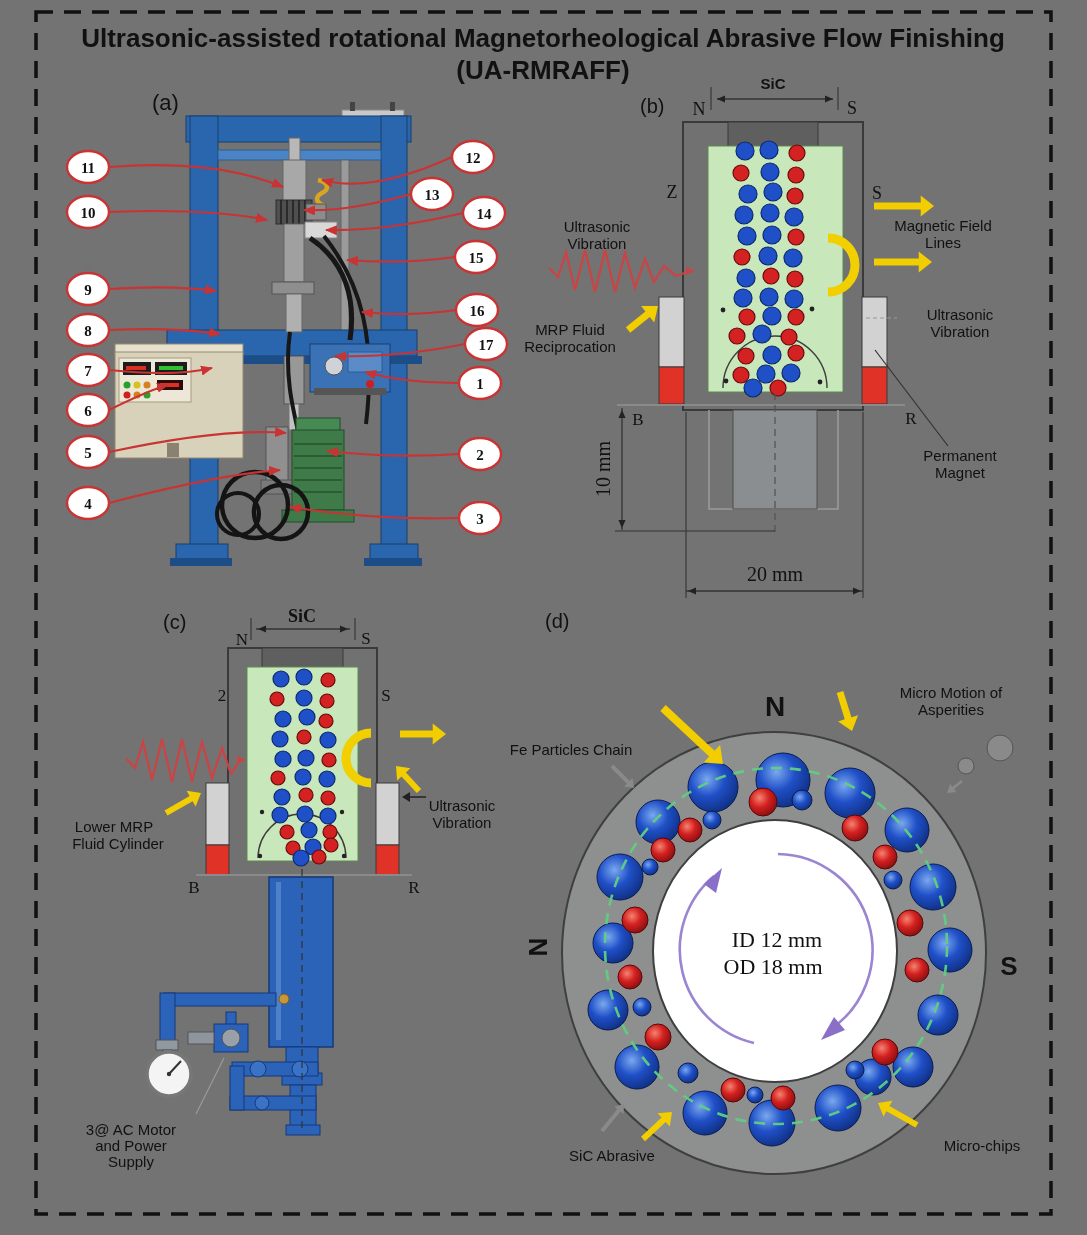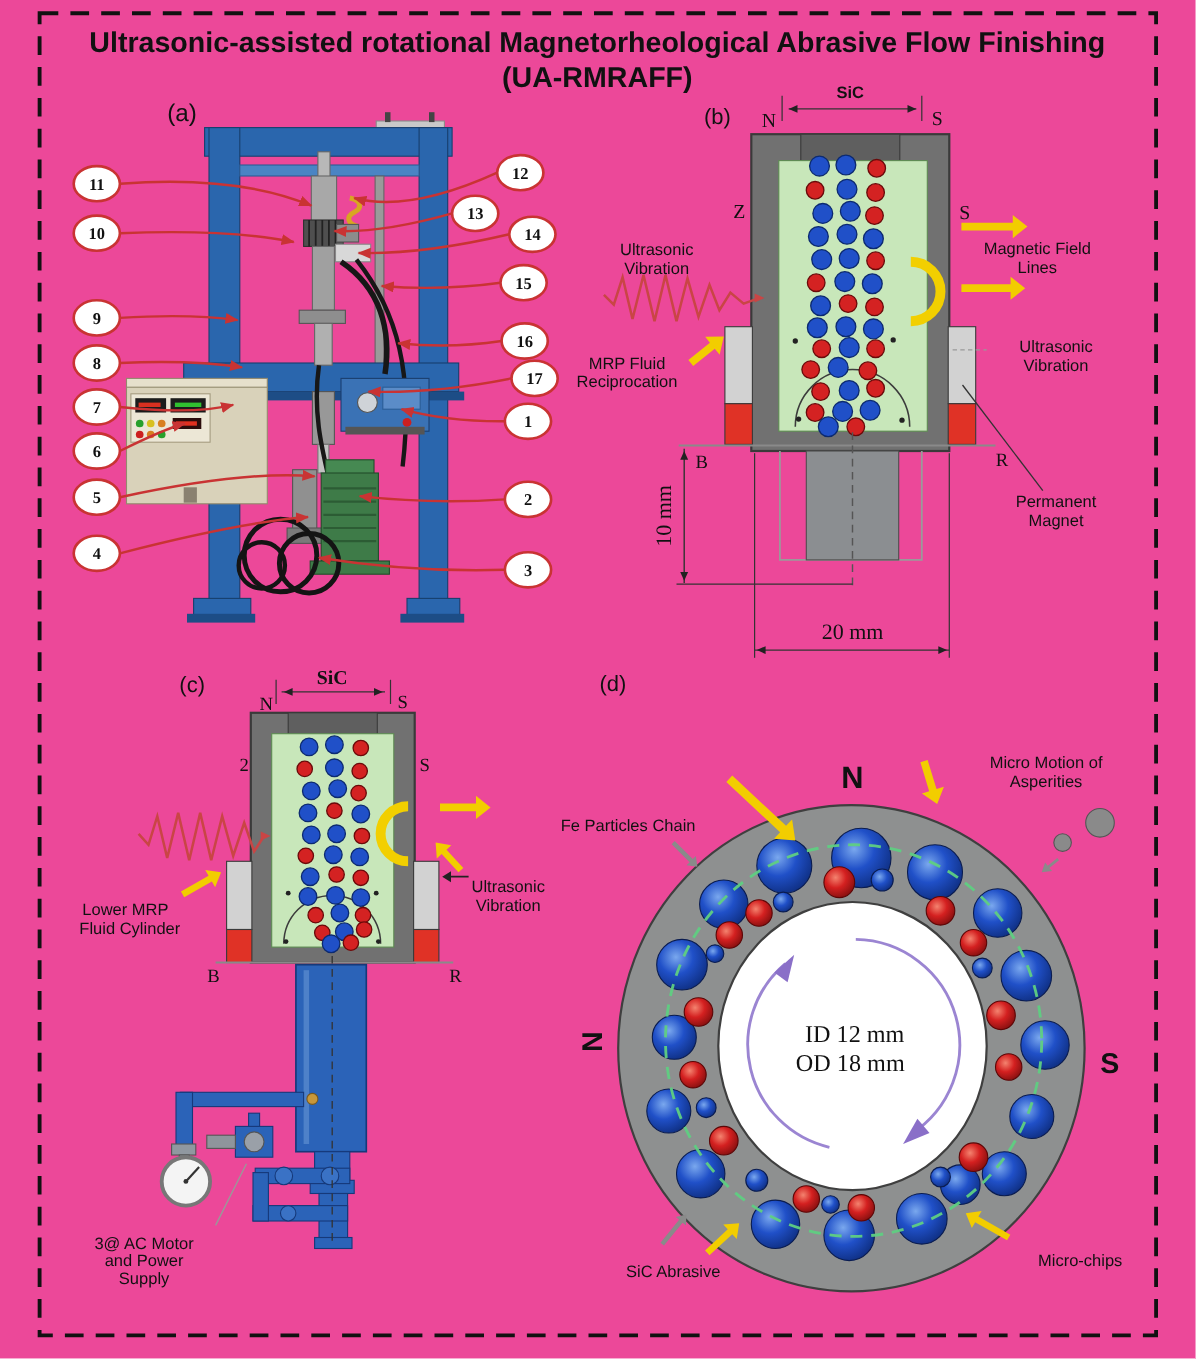--- a/index.html
+++ b/index.html
@@ -1,16 +1,16 @@
 <!DOCTYPE html>
 <html><head>
 <meta charset="utf-8">
 <style>
   html,body{margin:0;padding:0;background:#fff;}
-  .canvas{position:relative;width:1087px;height:1235px;background:#ec4899;overflow:hidden;}
+  .canvas{position:relative;width:1087px;height:1235px;background:#737373;overflow:hidden;}
   svg{position:absolute;left:0;top:0;}
   text{fill:#111;}
   .sans{font-family:"Liberation Sans","DejaVu Sans",sans-serif;}
   .serif{font-family:"Liberation Serif","DejaVu Serif",serif;}
 </style>
 </head>
 <body>
 
 <div class="canvas">
 <svg width="1087" height="1235" viewBox="0 0 1087 1235">

